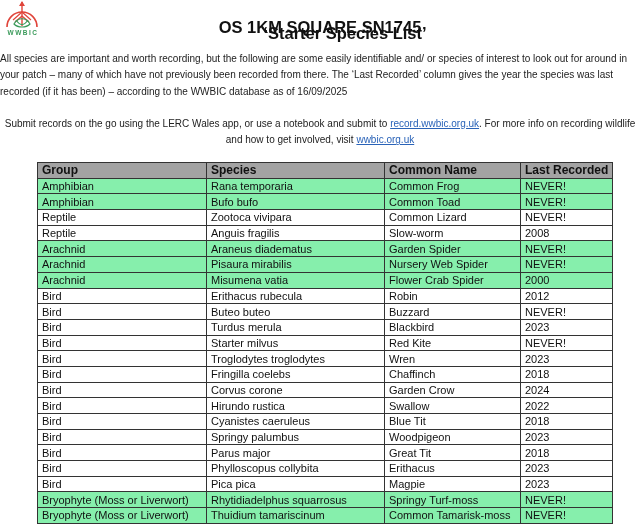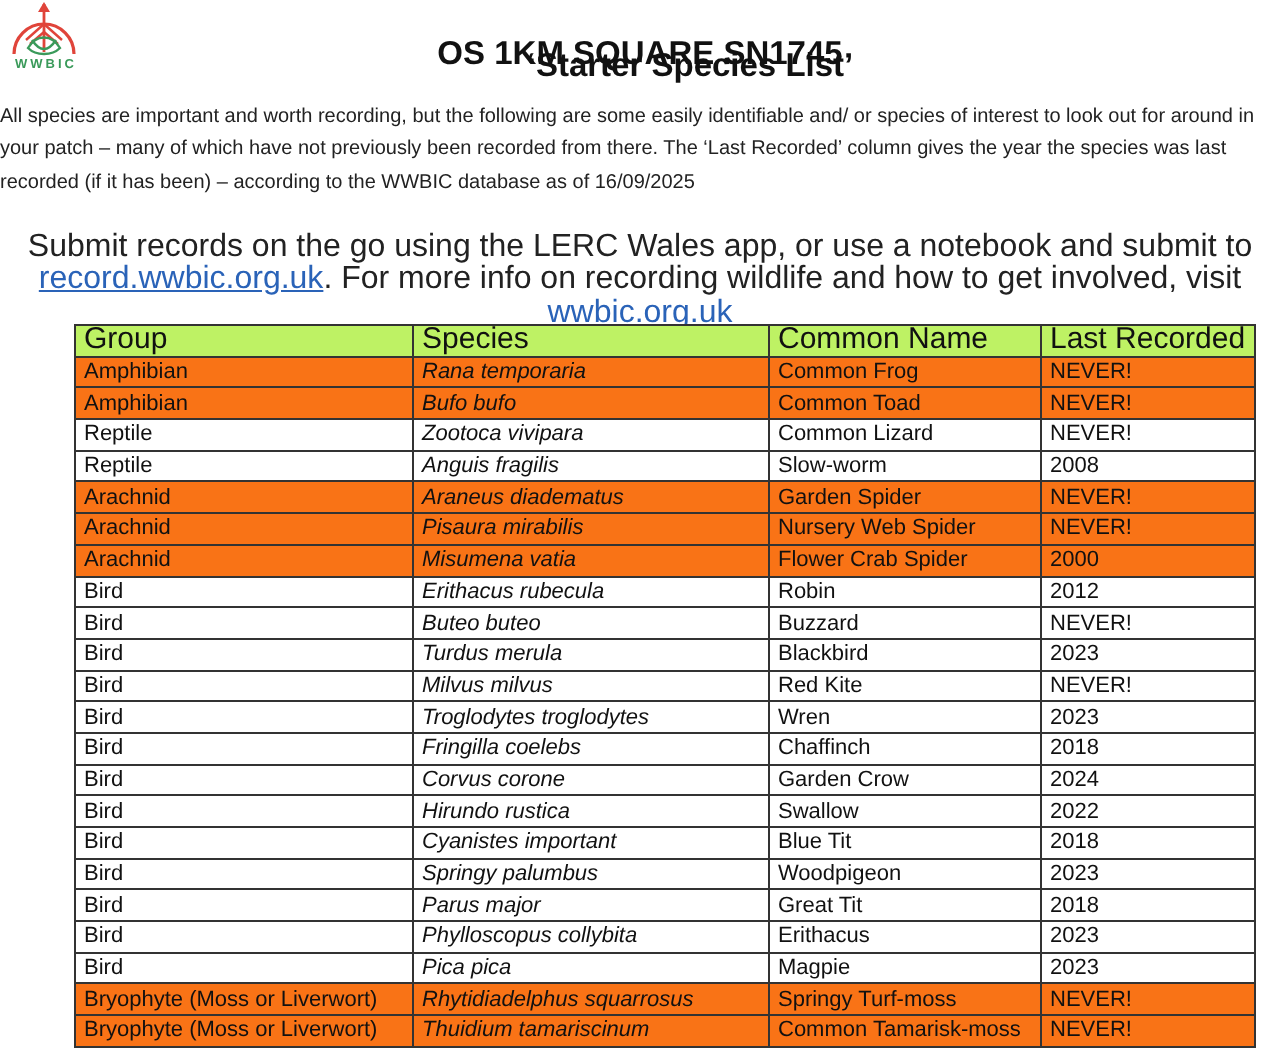--- a/index.html
+++ b/index.html
@@ -4,27 +4,27 @@
   <style>
     html, body { margin: 0; padding: 0; background: #ffffff; }
     body { width: 640px; height: 524px; overflow: hidden; position: relative; font-family: "Liberation Sans", sans-serif; color: #111; }
     .logo { position: absolute; left: 2px; top: 0px; width: 40px; height: 40px; }
     .logo svg { position: absolute; left: 0; top: 0; }
     .logo-text { position: absolute; left: 2px; top: 29px; width: 38px; font-size: 6.5px; letter-spacing: 1.5px; color: #3a9a5a; font-weight: bold; text-align: center; }
     .title { position: absolute; left: 0; width: 640px; text-align: center; font-weight: bold; font-size: 16.5px; color: #111; }
     .title1 { top: 18px; }
     .title2 { top: 24px; margin-left: 25px; }
     .intro { position: absolute; left: 0; top: 51px; width: 640px; font-size: 10px; line-height: 16.3px; color: #222; }
-    .submit { position: absolute; left: 0; top: 116px; width: 640px; text-align: center; font-size: 16px; line-height: 16.3px; color: #222; }
+    .submit { position: absolute; left: 0; top: 116px; width: 640px; text-align: center; font-size: 10px; line-height: 16.3px; color: #222; }
     .link { color: #2a63b8; text-decoration: underline; }
     table { position: absolute; left: 37px; top: 162px; border-collapse: collapse; font-size: 11px; }
     th, td { border: 1px solid #333; padding: 0 4px; height: 14.7px; line-height: 14px; text-align: left; white-space: nowrap; }
-    th { font-weight: normal; font-size: 15px; background: #bef264; }
-    td.species { font-style: italic; }
-    tr.shaded td { background: #f97316; }
+    th { font-weight: bold; font-size: 12px; background: #a3a3a3; }
+    td.species { }
+    tr.shaded td { background: #86efac; }
     col.c1 { width: 169px; } col.c2 { width: 178px; } col.c3 { width: 136px; } col.c4 { width: 84px; }
   </style>
 </head>
 <body>
 
 <div class="logo">
   <svg width="40" height="30" viewBox="0 0 40 30">
     <path d="M5 27 A15 15 0 0 1 35 27" fill="none" stroke="#e0443a" stroke-width="1.6"></path>
     <line x1="20" y1="2" x2="20" y2="26" stroke="#e0443a" stroke-width="1.4"></line>
     <polygon points="20,1 17,6 23,6" fill="#e0443a"></polygon>
@@ -115,21 +115,21 @@
         <td>NEVER!</td>
       </tr>
       <tr>
         <td>Bird</td>
         <td class="species">Turdus merula</td>
         <td>Blackbird</td>
         <td>2023</td>
       </tr>
       <tr>
         <td>Bird</td>
-        <td class="species">Milvus milvus</td>
+        <td class="species">Starter milvus</td>
         <td>Red Kite</td>
         <td>NEVER!</td>
       </tr>
       <tr>
         <td>Bird</td>
         <td class="species">Troglodytes troglodytes</td>
         <td>Wren</td>
         <td>2023</td>
       </tr>
       <tr>
@@ -145,21 +145,21 @@
         <td>2024</td>
       </tr>
       <tr>
         <td>Bird</td>
         <td class="species">Hirundo rustica</td>
         <td>Swallow</td>
         <td>2022</td>
       </tr>
       <tr>
         <td>Bird</td>
-        <td class="species">Cyanistes important</td>
+        <td class="species">Cyanistes caeruleus</td>
         <td>Blue Tit</td>
         <td>2018</td>
       </tr>
       <tr>
         <td>Bird</td>
         <td class="species">Springy palumbus</td>
         <td>Woodpigeon</td>
         <td>2023</td>
       </tr>
       <tr>

